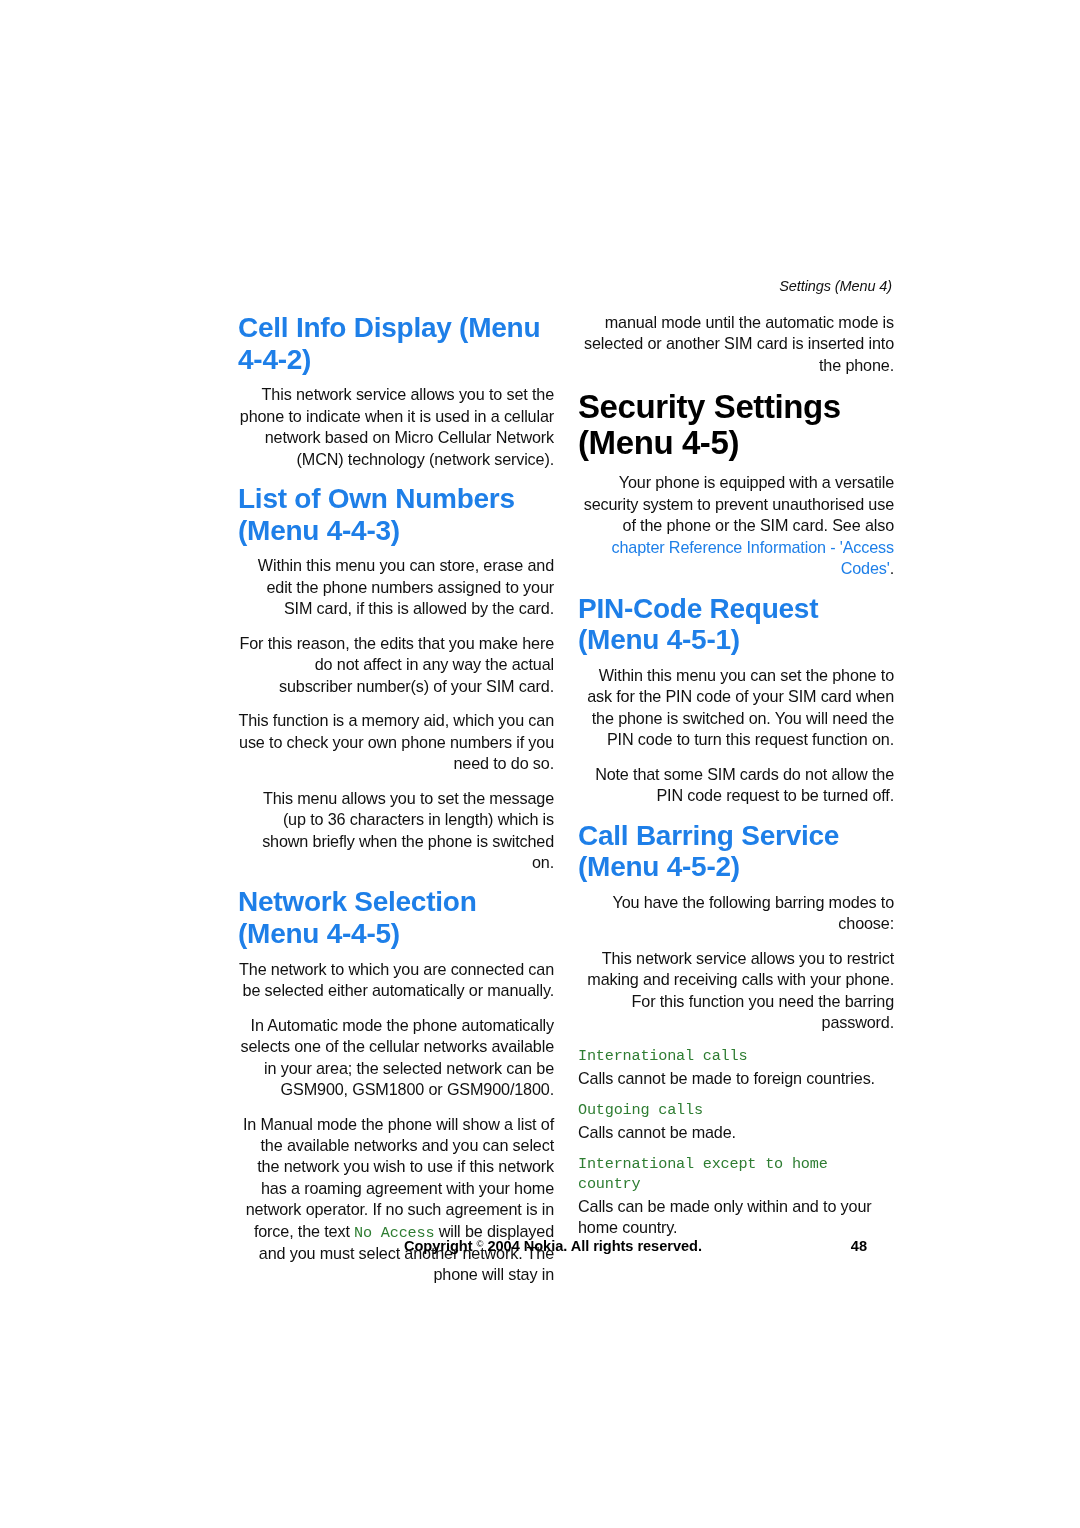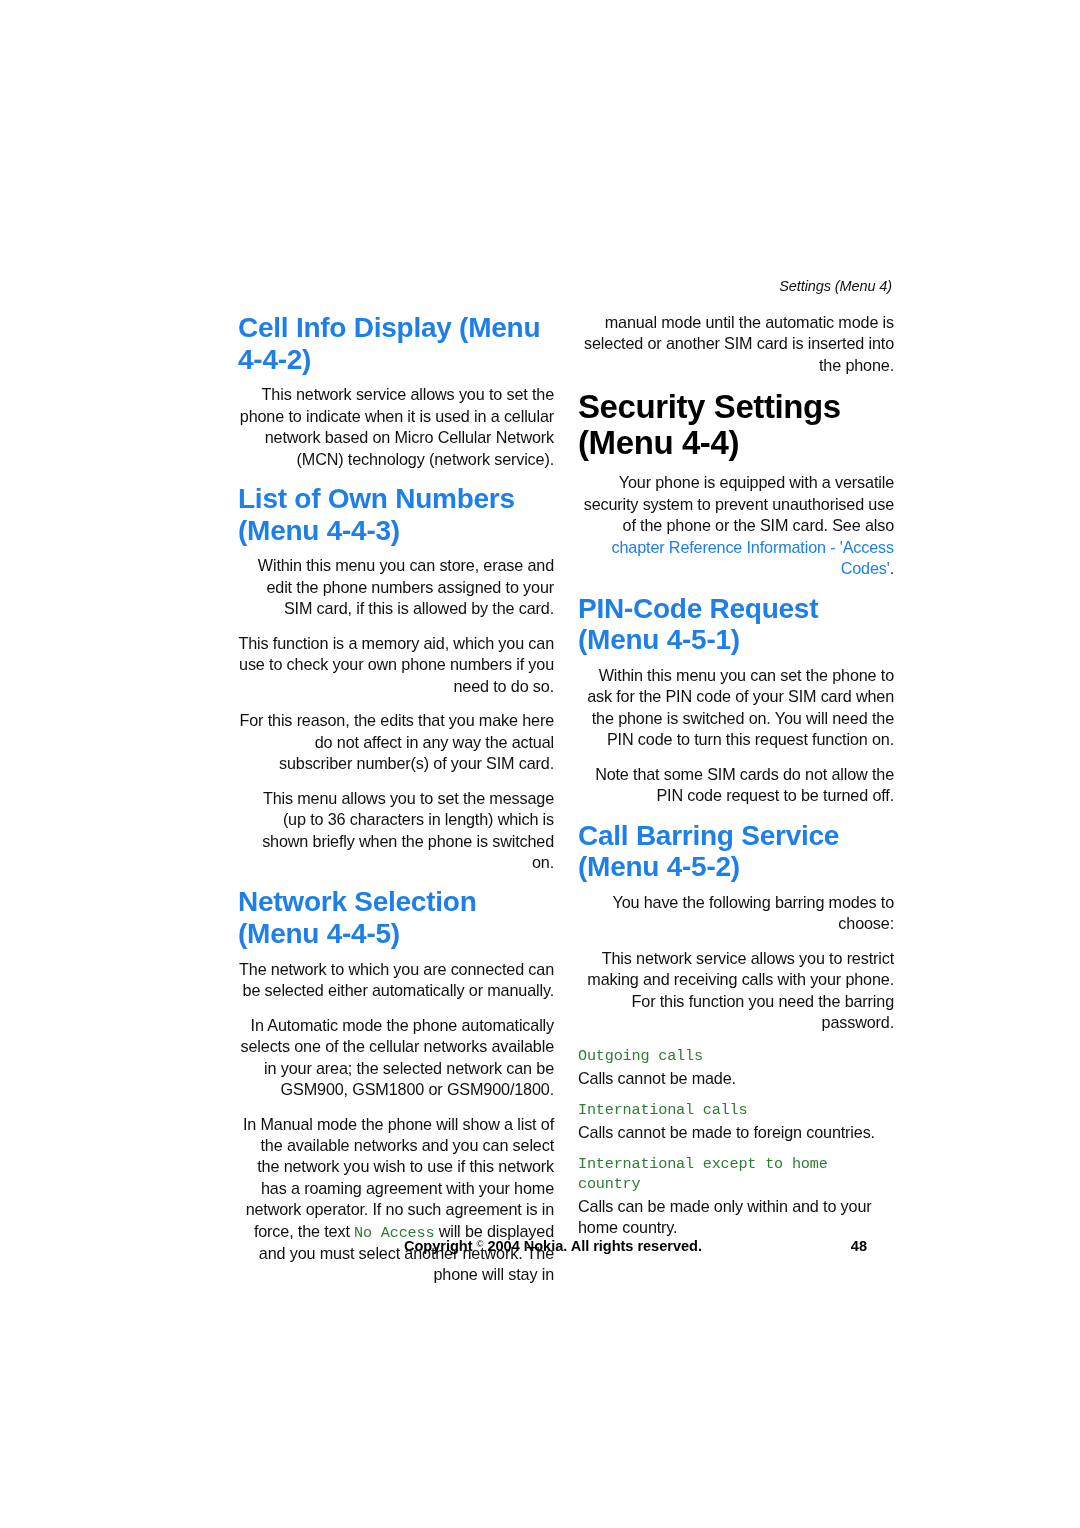--- a/index.html
+++ b/index.html
@@ -147,70 +147,70 @@
     <div class="col col-left">
 
       <h2 class="section-title">Cell Info Display (Menu 4-4-2)</h2>
 
       <p class="body">This network service allows you to set the phone to indicate when it is used in a cellular network based on Micro Cellular Network (MCN) technology (network service).</p>
 
       <h2 class="section-title sp-before-h">List of Own Numbers (Menu 4-4-3)</h2>
 
       <p class="body">Within this menu you can store, erase and edit the phone numbers assigned to your SIM card, if this is allowed by the card.</p>
 
+      <p class="body">For this reason, the edits that you make here do not affect in any way the actual subscriber number(s) of your SIM card.</p>
+
       <p class="body">This function is a memory aid, which you can use to check your own phone numbers if you need to do so.</p>
 
-      <p class="body">For this reason, the edits that you make here do not affect in any way the actual subscriber number(s) of your SIM card.</p>
-
 
       <p class="body">This menu allows you to set the message (up to 36 characters in length) which is shown briefly when the phone is switched on.</p>
 
       <h2 class="section-title sp-before-h">Network Selection (Menu 4-4-5)</h2>
 
       <p class="body">The network to which you are connected can be selected either automatically or manually.</p>
 
       <p class="body">In Automatic mode the phone automatically selects one of the cellular networks available in your area; the selected network can be GSM900, GSM1800 or GSM900/1800.</p>
 
       <p class="body"><span>In Manual mode the phone will show a list of the available networks and you can select the network you wish to use if this network has a roaming agreement with your home network operator. If no such agreement is in force, the text </span><code class="ui">No Access</code><span> will be displayed and you must select another network. The phone will stay in</span></p>
 
     </div>
 
     <div class="col col-right">
 
       <p class="body">manual mode until the automatic mode is selected or another SIM card is inserted into the phone.</p>
 
-      <h1 class="chapter-title sp-before-h1">Security Settings (Menu 4-4)</h1>
+      <h1 class="chapter-title sp-before-h1">Security Settings (Menu 4-5)</h1>
 
       <p class="body"><span>Your phone is equipped with a versatile security system to prevent unauthorised use of the phone or the SIM card. See also </span><span class="xref">chapter Reference Information - 'Access Codes'</span><span>.</span></p>
 
       <h2 class="section-title sp-before-h">PIN-Code Request (Menu 4-5-1)</h2>
 
       <p class="body">Within this menu you can set the phone to ask for the PIN code of your SIM card when the phone is switched on. You will need the PIN code to turn this request function on.</p>
 
       <p class="body">Note that some SIM cards do not allow the PIN code request to be turned off.</p>
 
       <h2 class="section-title sp-before-h">Call Barring Service (Menu 4-5-2)</h2>
 
       <p class="body">You have the following barring modes to choose:</p>
 
       <p class="body">This network service allows you to restrict making and receiving calls with your phone. For this function you need the barring password.</p>
 
       <div class="barring-modes">
+
+        <div class="term-block">
+          <span class="ui-term">International calls</span>
+          <span class="def">Calls cannot be made to foreign countries.</span>
+        </div>
 
         <div class="term-block">
           <span class="ui-term">Outgoing calls</span>
           <span class="def">Calls cannot be made.</span>
         </div>
 
         <div class="term-block">
-          <span class="ui-term">International calls</span>
-          <span class="def">Calls cannot be made to foreign countries.</span>
-        </div>
-
-        <div class="term-block">
           <span class="ui-term">International except to home country</span>
           <span class="def">Calls can be made only within and to your home country.</span>
         </div>
 
       </div>
 
     </div>
 
   </div>
 

